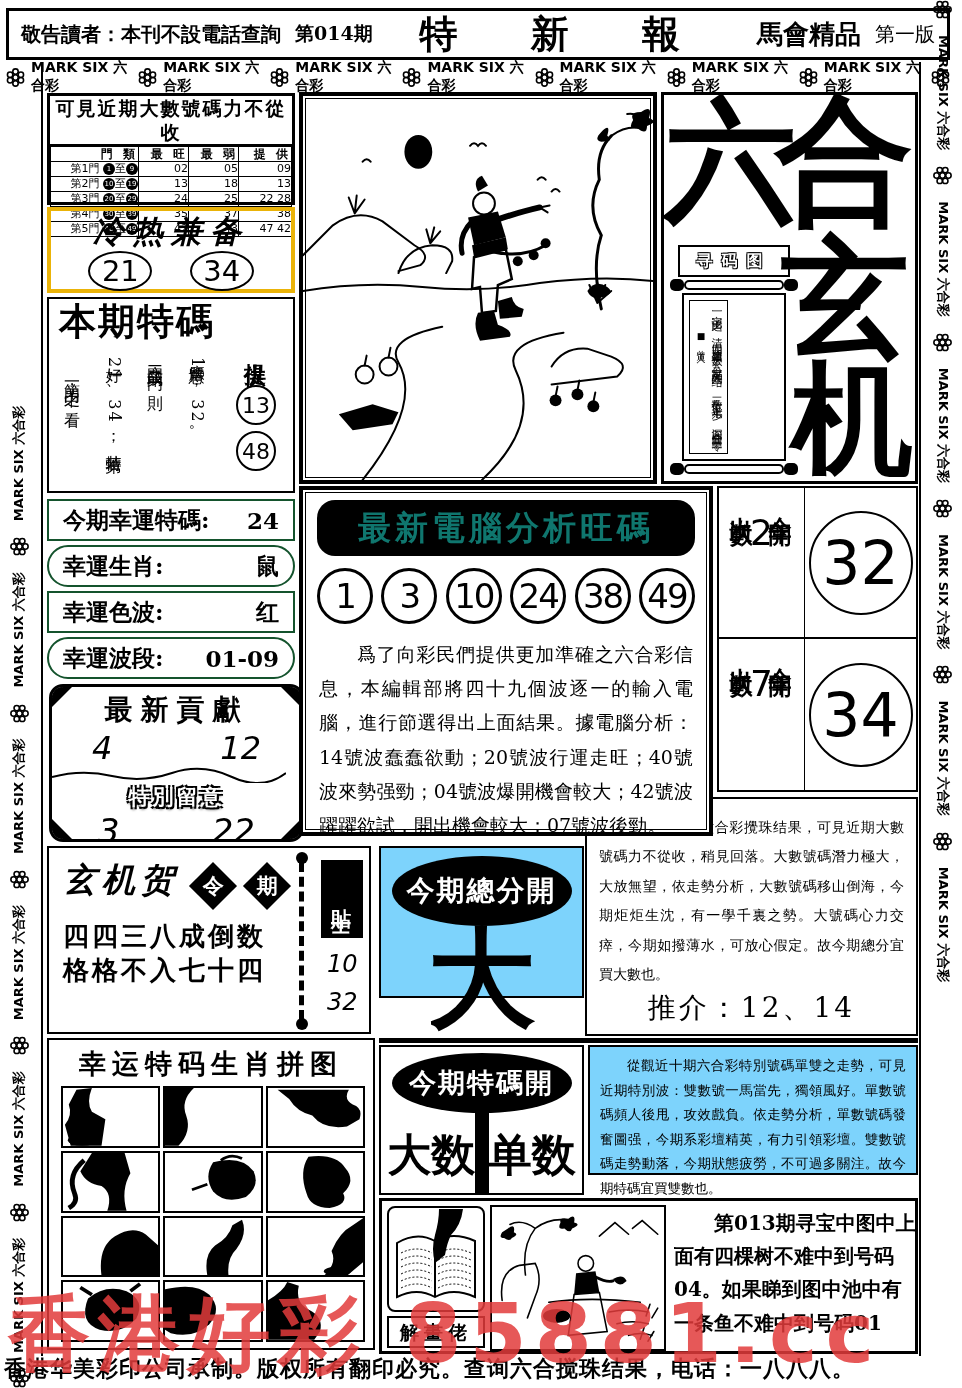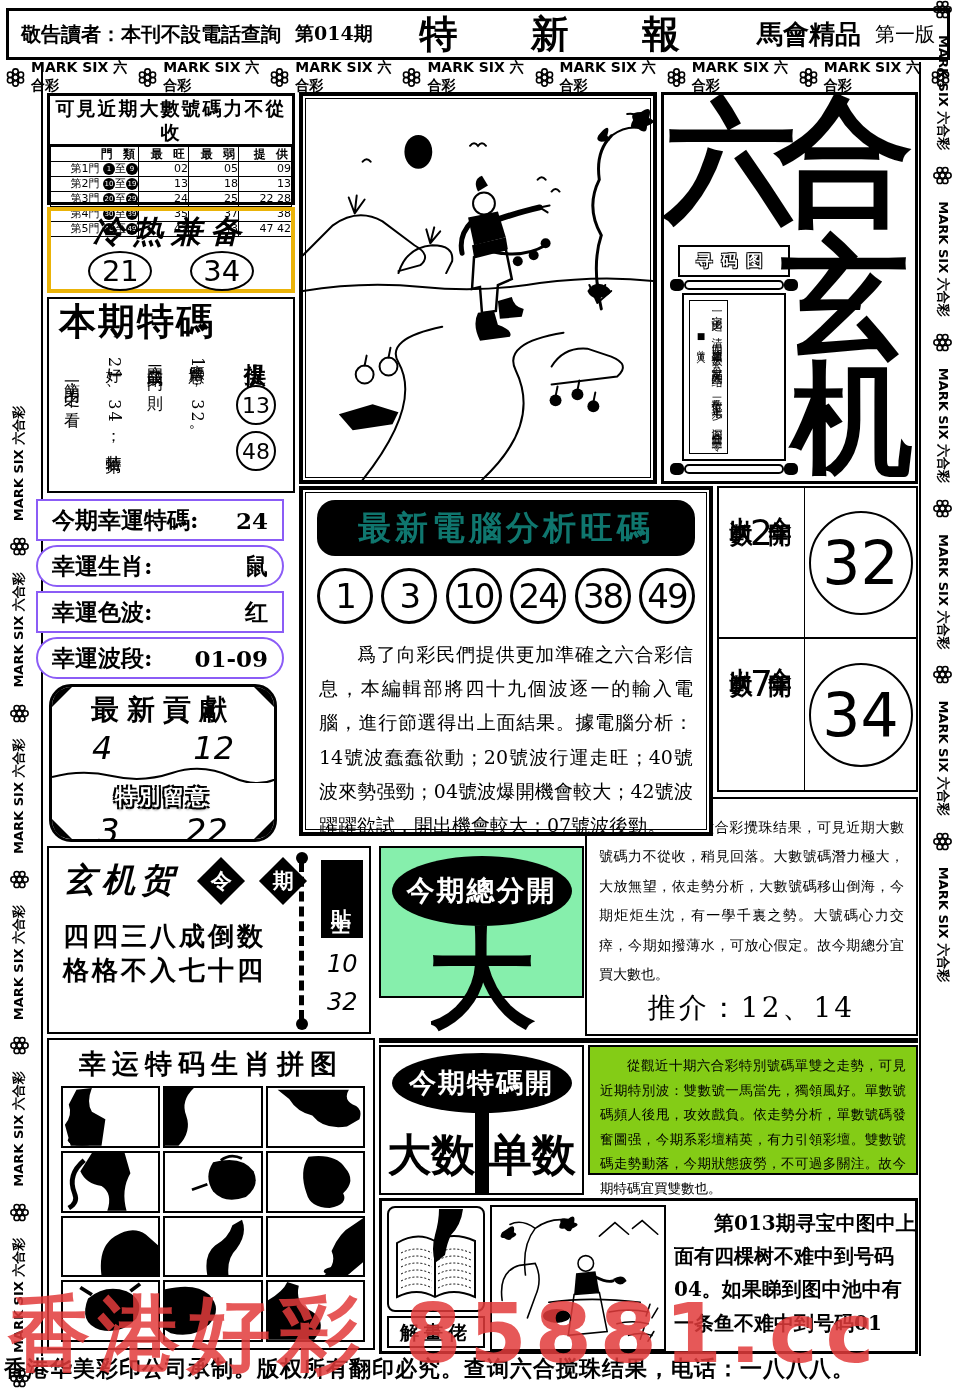--- a/index.html
+++ b/index.html
@@ -54,36 +54,36 @@
   .special { left:47px; top:297px; width:248px; height:196px; border:2px solid #000; }
   .special-title { font-size:37px; font-weight:bold; letter-spacing:2px; padding-left:10px; line-height:44px; }
   .special-body { display:flex; justify-content:space-between; padding:2px 8px 0 12px; height:146px; }
   .sp-col { writing-mode:vertical-rl; font-size:16px; letter-spacing:2px; }
   .sp-provide { width:58px; display:flex; flex-direction:column; align-items:center; }
   .sp-provide-label { writing-mode:vertical-rl; font-size:22px; font-weight:bold; letter-spacing:4px; }
   .sp-circ { width:40px; height:40px; border:2px solid #000; border-radius:50%; font-size:22px;
     display:flex; align-items:center; justify-content:center; margin-top:6px; }
 
   
-  .lrow { left:36px; width:248px; height:42px; border:2px solid #8b5cf6; display:flex; align-items:center;
+  .lrow { left:47px; width:248px; height:42px; border:2px solid #14532d; display:flex; align-items:center;
     justify-content:space-between; padding:0 14px; font-size:23px; font-weight:bold; background:#fff; }
   .lrow.r { border-radius:21px; }
 
   
-  .contrib { left:49px; top:684px; width:228px; height:158px; border:3px solid #000; border-radius:22px; overflow:hidden; }
+  .contrib { left:49px; top:684px; width:255px; height:158px; border:3px solid #000; border-radius:14px; overflow:hidden; }
   .contrib-title { font-size:28px; font-weight:bold; letter-spacing:8px; text-align:center; padding-top:4px; }
   .contrib-top { display:flex; justify-content:space-between; padding:0 40px; font-size:32px; font-style:italic; }
   .contrib-note { text-align:center; font-size:21px; font-weight:bold; color:#fff; letter-spacing:3px;
     text-shadow:-2px -2px 0 #000, 2px -2px 0 #000, -2px 2px 0 #000, 2px 2px 0 #000, 0 2px 3px #000; }
   .contrib-bot { display:flex; justify-content:space-between; padding:0 46px; font-size:34px; font-style:italic; }
   .corner { position:absolute; width:0; height:0; border:12px solid transparent; }
 
   
   .hint { left:47px; top:846px; width:324px; height:188px; border:2px solid #000; }
-  .hint-titlerow { display:flex; align-items:center; gap:20px; padding:10px 0 0 14px; }
+  .hint-titlerow { display:flex; align-items:flex-end; gap:12px; padding:10px 0 0 14px; }
   .hint-title { font-size:33px; font-weight:bold; font-style:italic; letter-spacing:6px; }
   .dia { width:34px; height:34px; background:#000; transform:rotate(45deg); display:flex;
     align-items:center; justify-content:center; margin:0 4px; }
   .dia span { transform:rotate(-45deg); color:#fff; font-size:21px; font-weight:bold; }
   .hint-poem { font-size:26px; font-weight:bold; letter-spacing:3px; padding:16px 0 0 14px; line-height:34px; }
   .hint-dash { position:absolute; left:250px; top:14px; height:158px; border-left:5px dashed #000; }
   .hint-dash::before, .hint-dash::after { content:""; position:absolute; left:-8px; width:12px; height:12px;
     background:#000; border-radius:50%; }
   .hint-dash::before { top:-10px; } .hint-dash::after { bottom:-10px; }
   .tipbox { position:absolute; left:272px; top:12px; width:42px; height:78px; background:#000;
@@ -140,34 +140,34 @@
 
   
   .bigsmall { left:585px; top:797px; width:333px; height:239px; border:2px solid #000; z-index:3; background:#fff; }
   .bs-title { margin-top:16px; padding-left:128px; font-size:28px; letter-spacing:16px; font-weight:bold;
     font-family:"DejaVu Serif","Liberation Serif",serif; white-space:nowrap; }
   .hand-para { margin:14px 12px 0; font-size:14px; line-height:2.1; text-align:justify; text-indent:2em;
     font-family:"DejaVu Serif","Liberation Serif",serif; }
   .rec { text-align:center; font-size:28px; letter-spacing:3px; font-family:"DejaVu Serif","Liberation Serif",serif; }
 
   
-  .topen { left:379px; top:846px; width:205px; height:152px; border:2px solid #000; background:#86efac; }
+  .topen { left:379px; top:846px; width:205px; height:152px; border:2px solid #000; background:#7dd3fc; }
   .ellipse { width:180px; height:70px; margin:8px auto 0; background:#000; border-radius:50%;
     color:#fff; font-size:28px; font-weight:bold; display:flex; align-items:center; justify-content:center;
     letter-spacing:2px; position:relative; z-index:2; }
   .topen-val { text-align:center; font-size:108px; font-weight:bold; line-height:104px;
     font-family:"DejaVu Serif","Liberation Serif",serif; }
   .hdivider { left:379px; top:1038px; width:539px; height:5px; background:#000; z-index:6; }
   .sopen { left:379px; top:1045px; width:205px; height:150px; border:2px solid #000; background:#fff; }
   .sopen .ellipse { height:60px; margin-top:6px; font-size:27px; }
   .stem { position:absolute; left:50%; top:58px; transform:translateX(-50%); width:14px; height:90px; background:#000; }
   .sopen-row { position:absolute; bottom:8px; width:100%; display:flex; justify-content:space-around; }
   .sopen-row span { font-size:44px; font-weight:bold; font-family:"DejaVu Serif","Liberation Serif",serif; }
 
-  .oddeven { left:588px; top:1045px; width:330px; height:130px; border:2px solid #000; background:#84cc16; }
+  .oddeven { left:588px; top:1045px; width:330px; height:130px; border:2px solid #000; background:#7dd3fc; }
   .oe-para { margin:6px 10px 0; font-size:13.5px; line-height:1.82; text-align:justify; text-indent:2em;
     font-family:"DejaVu Serif","Liberation Serif",serif; }
   .oe-rec { text-align:center; font-size:26px; letter-spacing:2px; font-family:"DejaVu Serif","Liberation Serif",serif; }
 
   
   .binfo { left:379px; top:1198px; width:539px; height:156px; border:3px solid #000; background:#fff; }
   .bookbox { position:absolute; left:5px; top:5px; width:98px; height:106px; border:2px solid #000; border-radius:8px; }
   .decode-label { position:absolute; left:5px; top:115px; width:98px; height:32px; border:2px solid #000;
     font-size:19px; font-weight:bold; letter-spacing:5px; text-align:center; line-height:28px;
     font-family:"DejaVu Serif","Liberation Serif",serif; }

